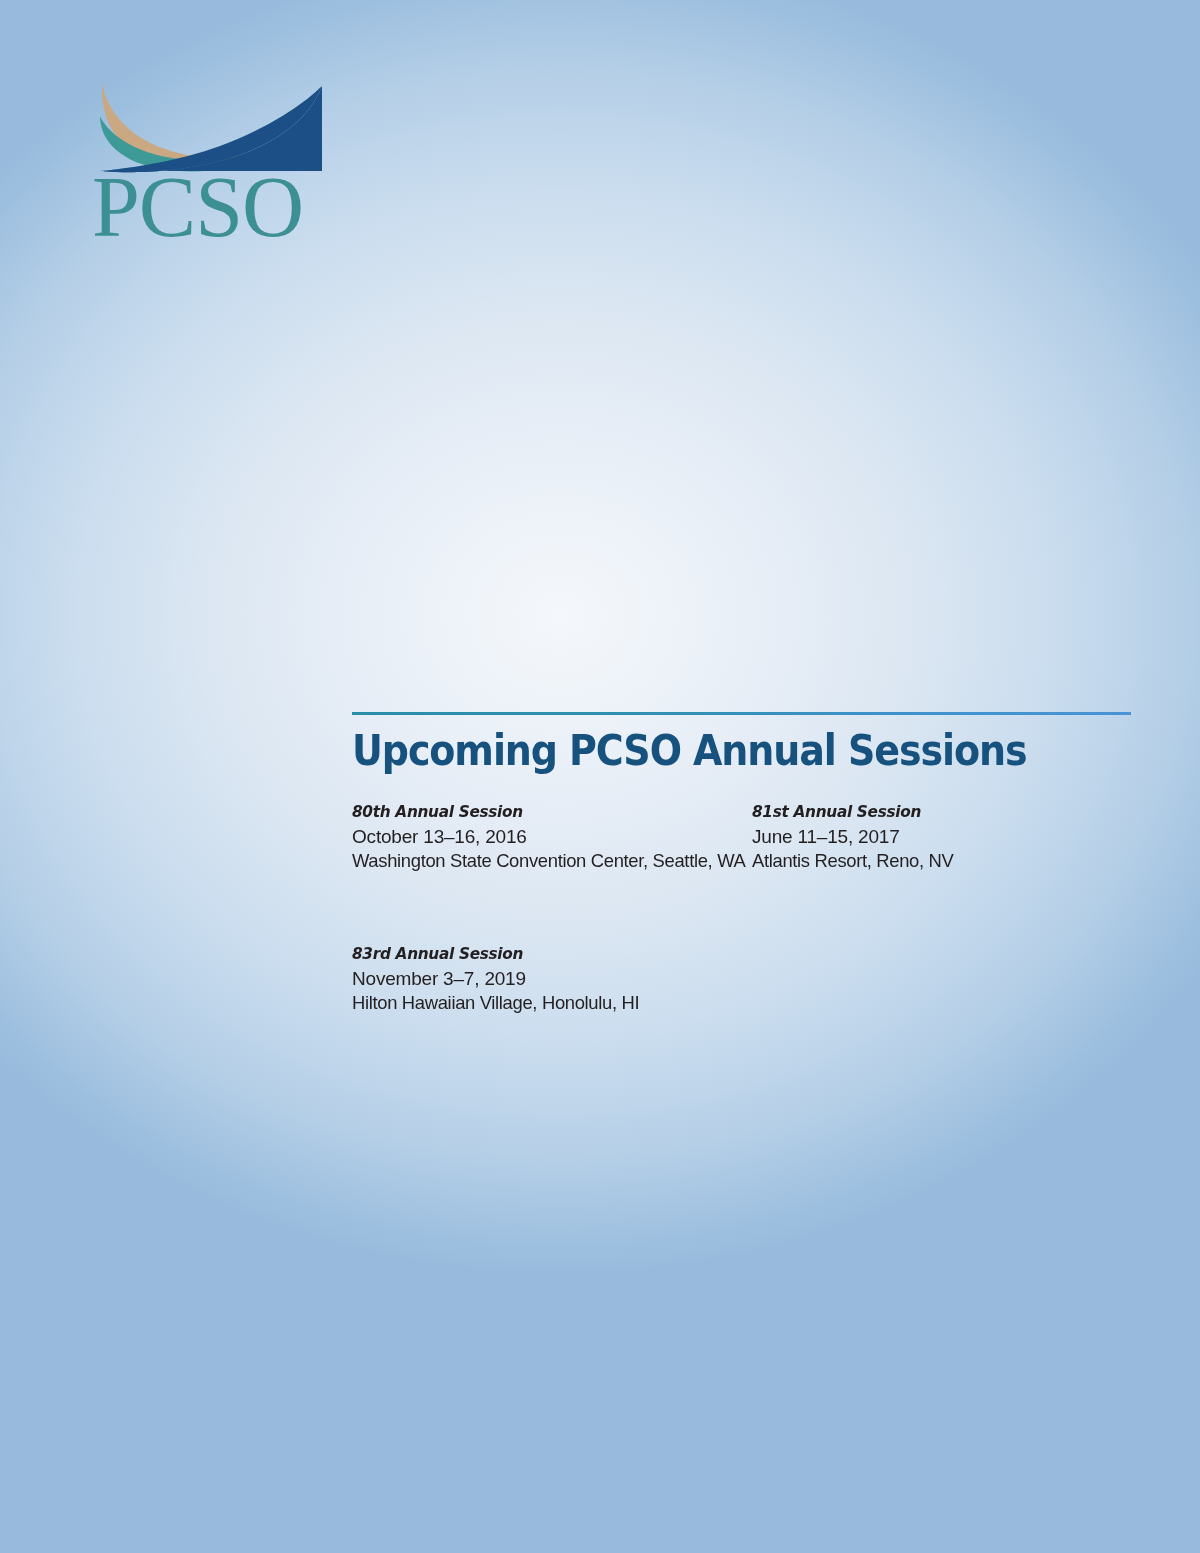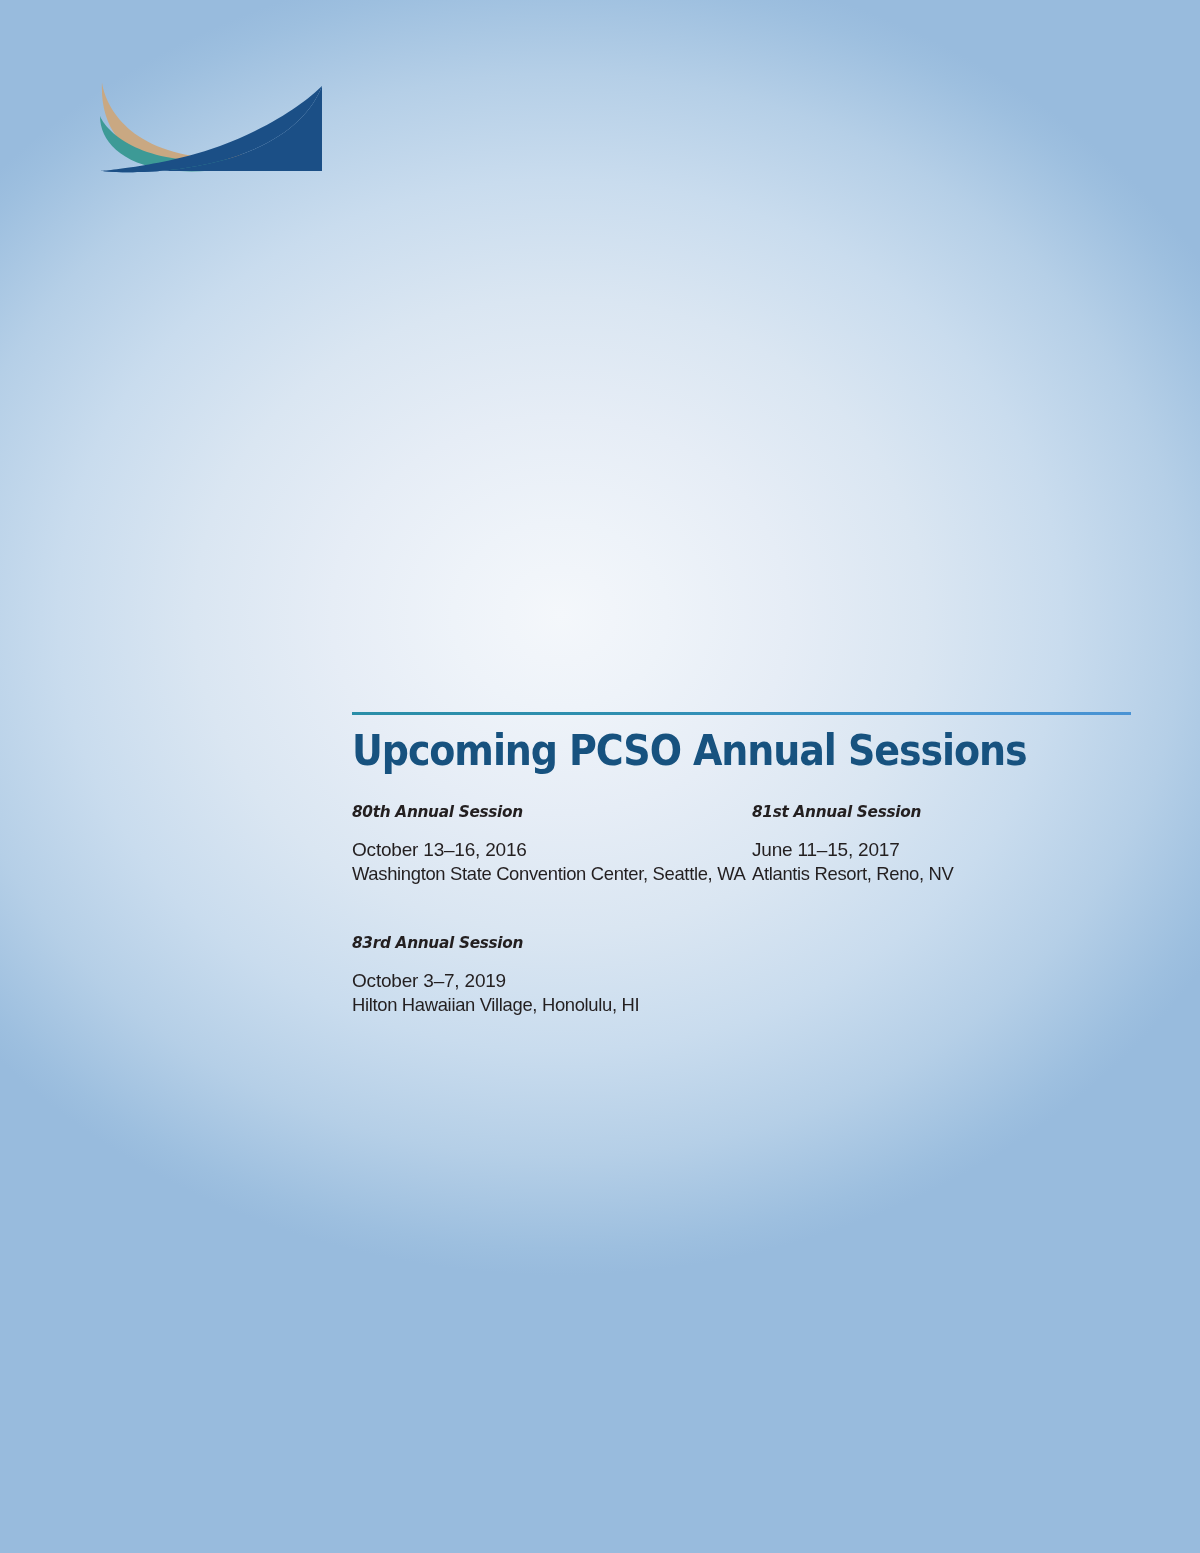--- a/index.html
+++ b/index.html
@@ -81,38 +81,38 @@
     transform: scaleX(0.905);
     transform-origin: left center;
     white-space: nowrap;
   }
 
   #sessions-grid {
     margin-top: 13px;
     display: grid;
     grid-template-columns: 400px 400px;
     grid-auto-rows: auto;
-    row-gap: 47px;
+    row-gap: 71px;
   }
   .session {
     color: #231f20;
   }
   .session-name {
     font-family: "DejaVu Sans", "Liberation Sans", sans-serif;
     font-weight: bold;
     font-style: italic;
     font-size: 16.5px;
     line-height: 20px;
     letter-spacing: -0.35px;
     transform: scaleX(0.93);
     transform-origin: left center;
     white-space: nowrap;
   }
   .session-dates {
-    margin-top: 16px;
+    margin-top: 3px;
     font-family: "Liberation Sans", sans-serif;
     font-size: 19px;
     line-height: 24px;
     letter-spacing: -0.2px;
     white-space: nowrap;
   }
   .session-venue {
     margin-top: 0px;
     font-family: "Liberation Sans", sans-serif;
     font-size: 19px;
@@ -130,20 +130,21 @@
 
   <div id="logo">
     <div id="logo-mark">
       <svg width="236" height="96" viewBox="0 0 236 96" xmlns="http://www.w3.org/2000/svg">
         <path d="M6 4 C 6 4, 10 52, 72 72 C 120 88, 166 74, 196 58 C 170 80, 120 96, 74 88 C 22 79, 4 44, 6 4 Z" fill="#c9a882"></path>
         <path d="M4 38 C 4 38, 16 70, 76 80 C 122 88, 166 76, 196 62 C 170 84, 122 98, 72 92 C 24 86, 4 62, 4 38 Z" fill="#3d9a96"></path>
         <path d="M4 64 L 4 93 C 4 93, 60 99, 120 84 C 180 69, 214 40, 226 8 L 226 93 L 4 93 Z" fill="#1b4f86"></path>
         <path d="M226 8 C 214 40, 180 69, 120 84 C 60 99, 4 93, 4 93 C 4 93, 70 88, 124 68 C 178 48, 212 22, 226 8 Z" fill="#1b4f86"></path>
       </svg>
     </div>
+    <div id="logo-word">PCSO</div>
   </div>
 
   <div id="content">
 
     <div id="divider"></div>
 
     <h1 id="page-title">Upcoming PCSO Annual Sessions</h1>
 
     <div id="sessions-grid">
 
@@ -155,19 +156,19 @@
 
 
       <div class="session">
         <div class="session-name">81st Annual Session</div>
         <div class="session-dates">June 11–15, 2017</div>
         <div class="session-venue">Atlantis Resort, Reno, NV</div>
       </div>
 
       <div class="session">
         <div class="session-name">83rd Annual Session</div>
-        <div class="session-dates">October 3–7, 2019</div>
+        <div class="session-dates">November 3–7, 2019</div>
         <div class="session-venue">Hilton Hawaiian Village, Honolulu, HI</div>
       </div>
 
     </div>
   </div>
 </div>
 
 </body></html>

